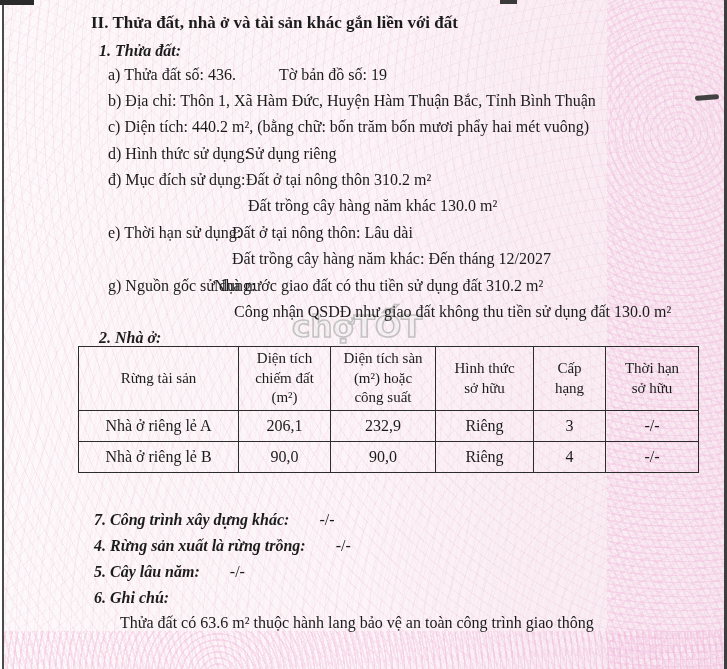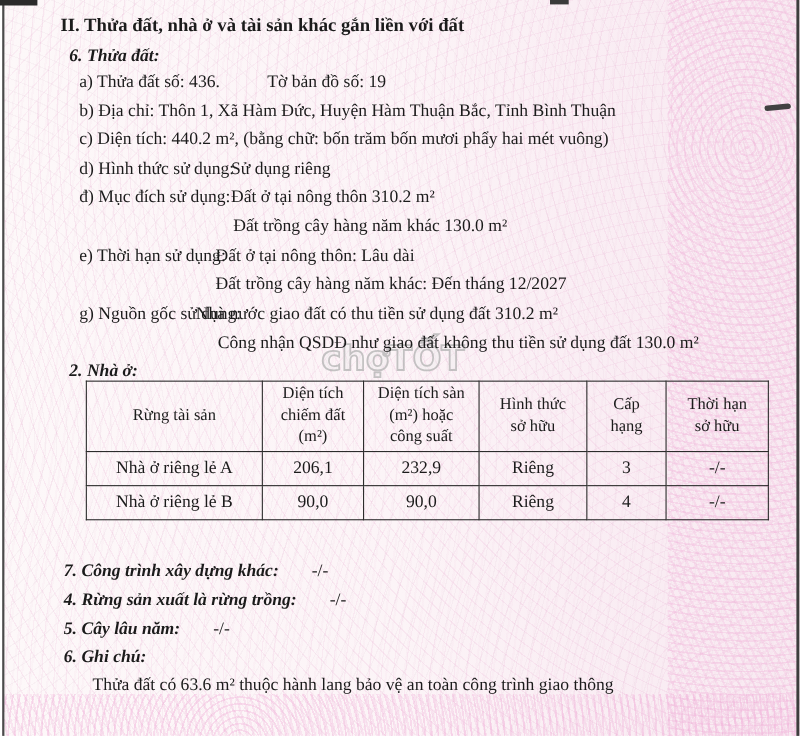--- a/index.html
+++ b/index.html
@@ -25,21 +25,21 @@
   .edge-left{position:absolute;left:2px;top:0;width:2px;height:100%;background:#4b4b4b;}
   .edge-right{position:absolute;right:0;top:0;width:3px;height:100%;background:#3d3d3d;}
   .corner-tl{position:absolute;left:0;top:0;width:34px;height:5px;background:#2b2b2b;}
   .dash-top{position:absolute;left:500px;top:0;width:17px;height:4px;background:#3a3a3a;}
   .arrow-right{position:absolute;left:695px;top:95px;width:24px;height:5px;background:#414141;border-radius:2.5px;transform:rotate(-5deg);}
   .watermark{
     position:absolute;left:292px;top:308px;z-index:1;
     font-family:"DejaVu Sans",sans-serif;font-weight:bold;font-size:31px;
     color:rgba(236,236,236,0.35);text-align:center;-webkit-text-stroke:1.6px rgba(178,178,178,0.75);
   }
-  .line{position:absolute;z-index:2;font-size:16px;line-height:20px;white-space:nowrap;}
+  .line{position:absolute;z-index:2;font-size:16px;line-height:20px;white-space:nowrap;margin-left:36px;}
   .bold{font-weight:bold;}
   .bi{font-weight:bold;font-style:italic;}
   .dashval{font-style:normal;font-weight:normal;margin-left:26px;}
   .l-title{left:55px;top:13px;font-size:17px;}
   .l-s1{left:63px;top:41px;}
   .l-a1{left:72px;top:65px;}
   .l-a2{left:243px;top:65px;}
   .l-b{left:72px;top:91px;}
   .l-c{left:72px;top:117px;}
   .l-d1{left:72px;top:144px;} .l-d2{left:210px;top:144px;}
@@ -76,21 +76,21 @@
   <div class="edge-left"></div>
   <div class="edge-right"></div>
   <div class="corner-tl"></div>
   <div class="dash-top"></div>
   <div class="arrow-right"></div>
 
   <div class="watermark">chợTỐT</div>
 
   <div class="line bold l-title">II. Thửa đất, nhà ở và tài sản khác gắn liền với đất</div>
 
-  <div class="line bi l-s1">6. Thửa đất:</div>
+  <div class="line bi l-s1">1. Thửa đất:</div>
 
   <div class="line l-a1">a) Thửa đất số: 436.</div>
   <div class="line l-a2">Tờ bản đồ số: 19</div>
 
   <div class="line l-b">b) Địa chỉ: Thôn 1, Xã Hàm Đức, Huyện Hàm Thuận Bắc, Tỉnh Bình Thuận</div>
   <div class="line l-c">c) Diện tích: 440.2 m², (bằng chữ: bốn trăm bốn mươi phẩy hai mét vuông)</div>
 
   <div class="line l-d1">d) Hình thức sử dụng:</div>
   <div class="line l-d2">Sử dụng riêng</div>
 

